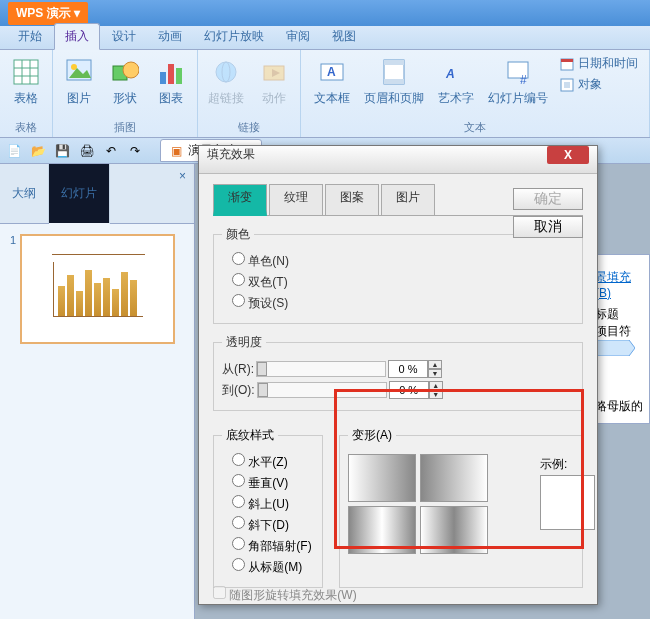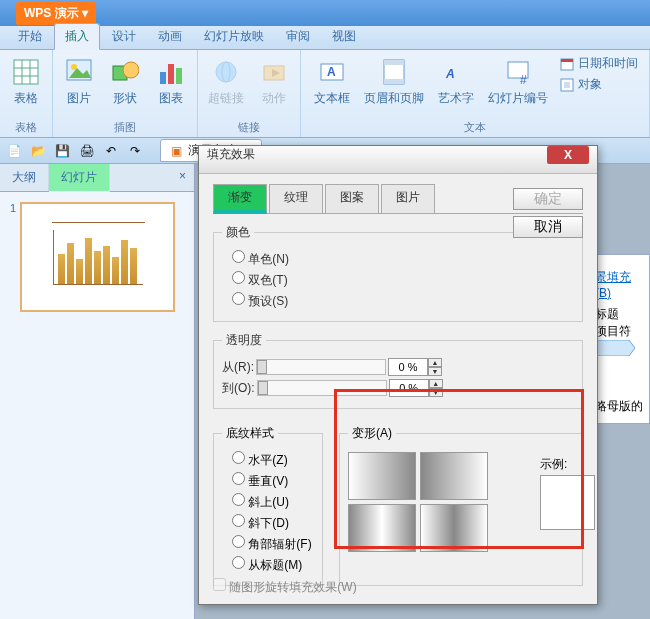--- a/index.html
+++ b/index.html
@@ -1,56 +1,56 @@
 <!DOCTYPE html>
 <html><head>
 <meta charset="utf-8">
 <style>
 *{box-sizing:border-box;margin:0;padding:0;font-family:"Microsoft YaHei",SimSun,sans-serif;font-size:12px}
 body{background:#cfe1f3;width:650px;height:619px;overflow:hidden;position:relative}
-.titlebar{height:26px;background:linear-gradient(#6aa7e8,#4a8fd8);display:flex;align-items:center;padding:0 16px;color:#fff}
+.titlebar{height:26px;background:linear-gradient(#6aa7e8,#4a8fd8);display:flex;align-items:center;padding:0 8px;color:#fff}
 .app-btn{background:#ff7b1a;color:#fff;padding:3px 8px;border-radius:2px;font-weight:bold;margin-right:10px}
 .tabs{height:24px;background:linear-gradient(#d9e9fa,#c6ddf4);display:flex;align-items:flex-end;padding:0 8px;border-bottom:1px solid #9ac;gap:2px}
 .tab{padding:4px 10px;color:#3a6ea5;cursor:pointer}
-.tab.active{background:#e8f1fb;border:1px solid #9ac;border-bottom:1px solid #e8f1fb;border-radius:3px 3px 0 0;color:#0f766e;margin-bottom:-1px}
+.tab.active{background:#e8f1fb;border:1px solid #9ac;border-bottom:1px solid #e8f1fb;border-radius:3px 3px 0 0;color:#4c1d95;margin-bottom:-1px}
 .ribbon{height:88px;background:linear-gradient(#eaf3fc,#dbeafa);display:flex;border-bottom:1px solid #9ac}
 .group{border-right:1px solid #b8d4ef;padding:4px 6px 0;display:flex;flex-direction:column;align-items:center}
 .grow{display:flex;gap:6px;align-items:flex-start;flex:1}
 .gitem{display:flex;flex-direction:column;align-items:center;gap:2px;padding:2px 4px;color:#3a6ea5;cursor:pointer}
 .gitem.dis{color:#a8b8c8}
 .giwrap{width:32px;height:32px;display:flex;align-items:center;justify-content:center}
 .glabel{font-size:11px;margin-top:auto;color:#5a7ca5;padding-bottom:2px}
 .vstack{display:flex;flex-direction:column;gap:2px;font-size:11px;color:#3a6ea5}
 .vitem{display:flex;align-items:center;gap:4px;padding:1px 2px;cursor:pointer}
 .qat{height:26px;background:linear-gradient(#cfe3f7,#bcd7f0);display:flex;align-items:center;padding:0 6px;gap:6px;border-bottom:1px solid #9ac}
 .qbtn{width:18px;height:18px;display:flex;align-items:center;justify-content:center;cursor:pointer}
 .doctab{margin-left:10px;background:#fff;border:1px solid #9ac;padding:2px 10px;border-radius:3px 3px 0 0;display:flex;align-items:center;gap:6px}
 .workarea{display:flex;height:calc(100% - 164px);background:#b8c8d8}
 .leftpane{width:195px;background:#eef5fc;border-right:1px solid #9ac;display:flex;flex-direction:column}
 .lptabs{display:flex;border-bottom:1px solid #9ac;background:#dce8f4}
-.lptab{padding:5px 12px;color:#3a6ea5;cursor:pointer;border-right:1px solid #c8d8e8}
-.lptab.active{background:#86efac;border-bottom:1px solid #eef5fc;margin-bottom:-1px}
+.lptab{padding:21px 12px;color:#3a6ea5;cursor:pointer;border-right:1px solid #c8d8e8}
+.lptab.active{background:#0f172a;border-bottom:1px solid #eef5fc;margin-bottom:-1px}
 .lpclose{margin-left:auto;padding:5px 8px;cursor:pointer;color:#3a6ea5}
 .thumb{margin:10px;display:flex;gap:4px}
 .thumbnum{color:#3a6ea5;font-size:11px}
 .thumbslide{width:155px;height:110px;background:#fff;border:2px solid #e8b070;display:flex;align-items:center;justify-content:center}
 .chart{width:90px;height:55px;position:relative;border-left:1px solid #963;border-bottom:1px solid #963}
 .chart::before{content:"";position:absolute;top:-8px;left:-2px;right:-2px;height:6px;border-top:1px solid #963}
 .bar{position:absolute;bottom:0;width:7px;background:linear-gradient(#e0b050,#c89030)}
 .rightpane{flex:1;background:#a8b8c8;position:relative}
 .sidepanel{position:absolute;right:0;top:90px;width:60px;background:#fff;border:1px solid #9ac;padding:8px 4px;font-size:11px}
 .splink{color:#0066cc;text-decoration:underline;display:block;margin:6px 0;cursor:pointer}
 
 .dialog{position:absolute;left:198px;top:145px;width:400px;height:460px;background:#f0f0f0;border:1px solid #777;box-shadow:2px 2px 8px rgba(0,0,0,.35)}
 .dlgtitle{height:28px;background:linear-gradient(#fdfdfd,#e0e0e0);border-bottom:1px solid #bbb;display:flex;padding:0 8px;font-size:12px;color:#333}
 .dlgclose{margin-left:auto;width:42px;height:18px;background:#c84040;border-radius:2px;display:flex;align-items:center;justify-content:center;color:#fff;cursor:pointer;font-weight:bold}
 .dlgbody{padding:10px 14px}
 .dtabs{display:flex;border-bottom:1px solid #aaa}
 .dtab{padding:4px 14px;border:1px solid #aaa;border-bottom:none;background:#e8e8e8;margin-right:2px;cursor:pointer;color:#333}
-.dtab.active{background:#22c55e;border-bottom:4px solid #14b8a6;margin-bottom:-1px}
+.dtab.active{background:#14b8a6;border-bottom:6px solid #14b8a6;margin-bottom:-1px}
 .dlgbtns{position:absolute;right:14px;top:42px;display:flex;flex-direction:column;gap:6px}
 .dbtn{width:70px;height:22px;border:1px solid #999;background:linear-gradient(#fefefe,#e4e4e4);cursor:pointer;font-size:14px}
 .dbtn:disabled{color:#aaa}
 .section{margin-top:10px;color:#333}
 .radiogrp{margin:0 0 0 10px}
 .radiogrp label{display:block;margin:3px 0;cursor:pointer;font-size:12px}
 .sliderrow{display:flex;align-items:center;gap:2px;margin:3px 0;font-size:12px}
 .slider{width:130px;height:16px;background:#f8f8f8;border:1px solid #bbb;position:relative}
 .slider .h{position:absolute;width:10px;height:100%;background:#ddd;border:1px solid #999}
 .spin{display:flex;align-items:center}
@@ -59,21 +59,21 @@
 .spinbtns span{width:14px;height:9px;border:1px solid #999;background:#eee;font-size:7px;text-align:center;line-height:7px;cursor:pointer}
 .redbox{position:absolute;left:135px;top:243px;width:250px;height:160px;border:3px solid #e03020;pointer-events:none}
 .variants{display:flex;flex-wrap:wrap;width:150px;gap:4px;margin-top:4px}
 .variant{width:68px;height:48px;border:1px solid #999;cursor:pointer}
 .v1{background:linear-gradient(to right,#fff,#888)}
 .v2{background:linear-gradient(to left,#fff,#888)}
 .v3{background:linear-gradient(to right,#888,#fff,#888)}
 .v4{background:linear-gradient(to right,#fff,#888,#fff)}
 .sample{position:absolute;right:2px;top:310px;font-size:12px}
 .samplebox{width:55px;height:55px;border:1px solid #999;background:#fff;margin-top:2px}
-.rotchk{position:absolute;bottom:8px;left:14px;font-size:12px;color:#888}
+.rotchk{position:absolute;bottom:0;left:14px;font-size:12px;color:#888}
 fieldset{border:1px solid #ccc;padding:6px 8px 8px;margin-top:8px}
 legend{font-size:12px;padding:0 4px}
 </style>
 </head>
 <body>
 
 <div class="titlebar">
   <span class="app-btn"><span>WPS 演示</span> <span>▾</span></span>
 </div>
 

